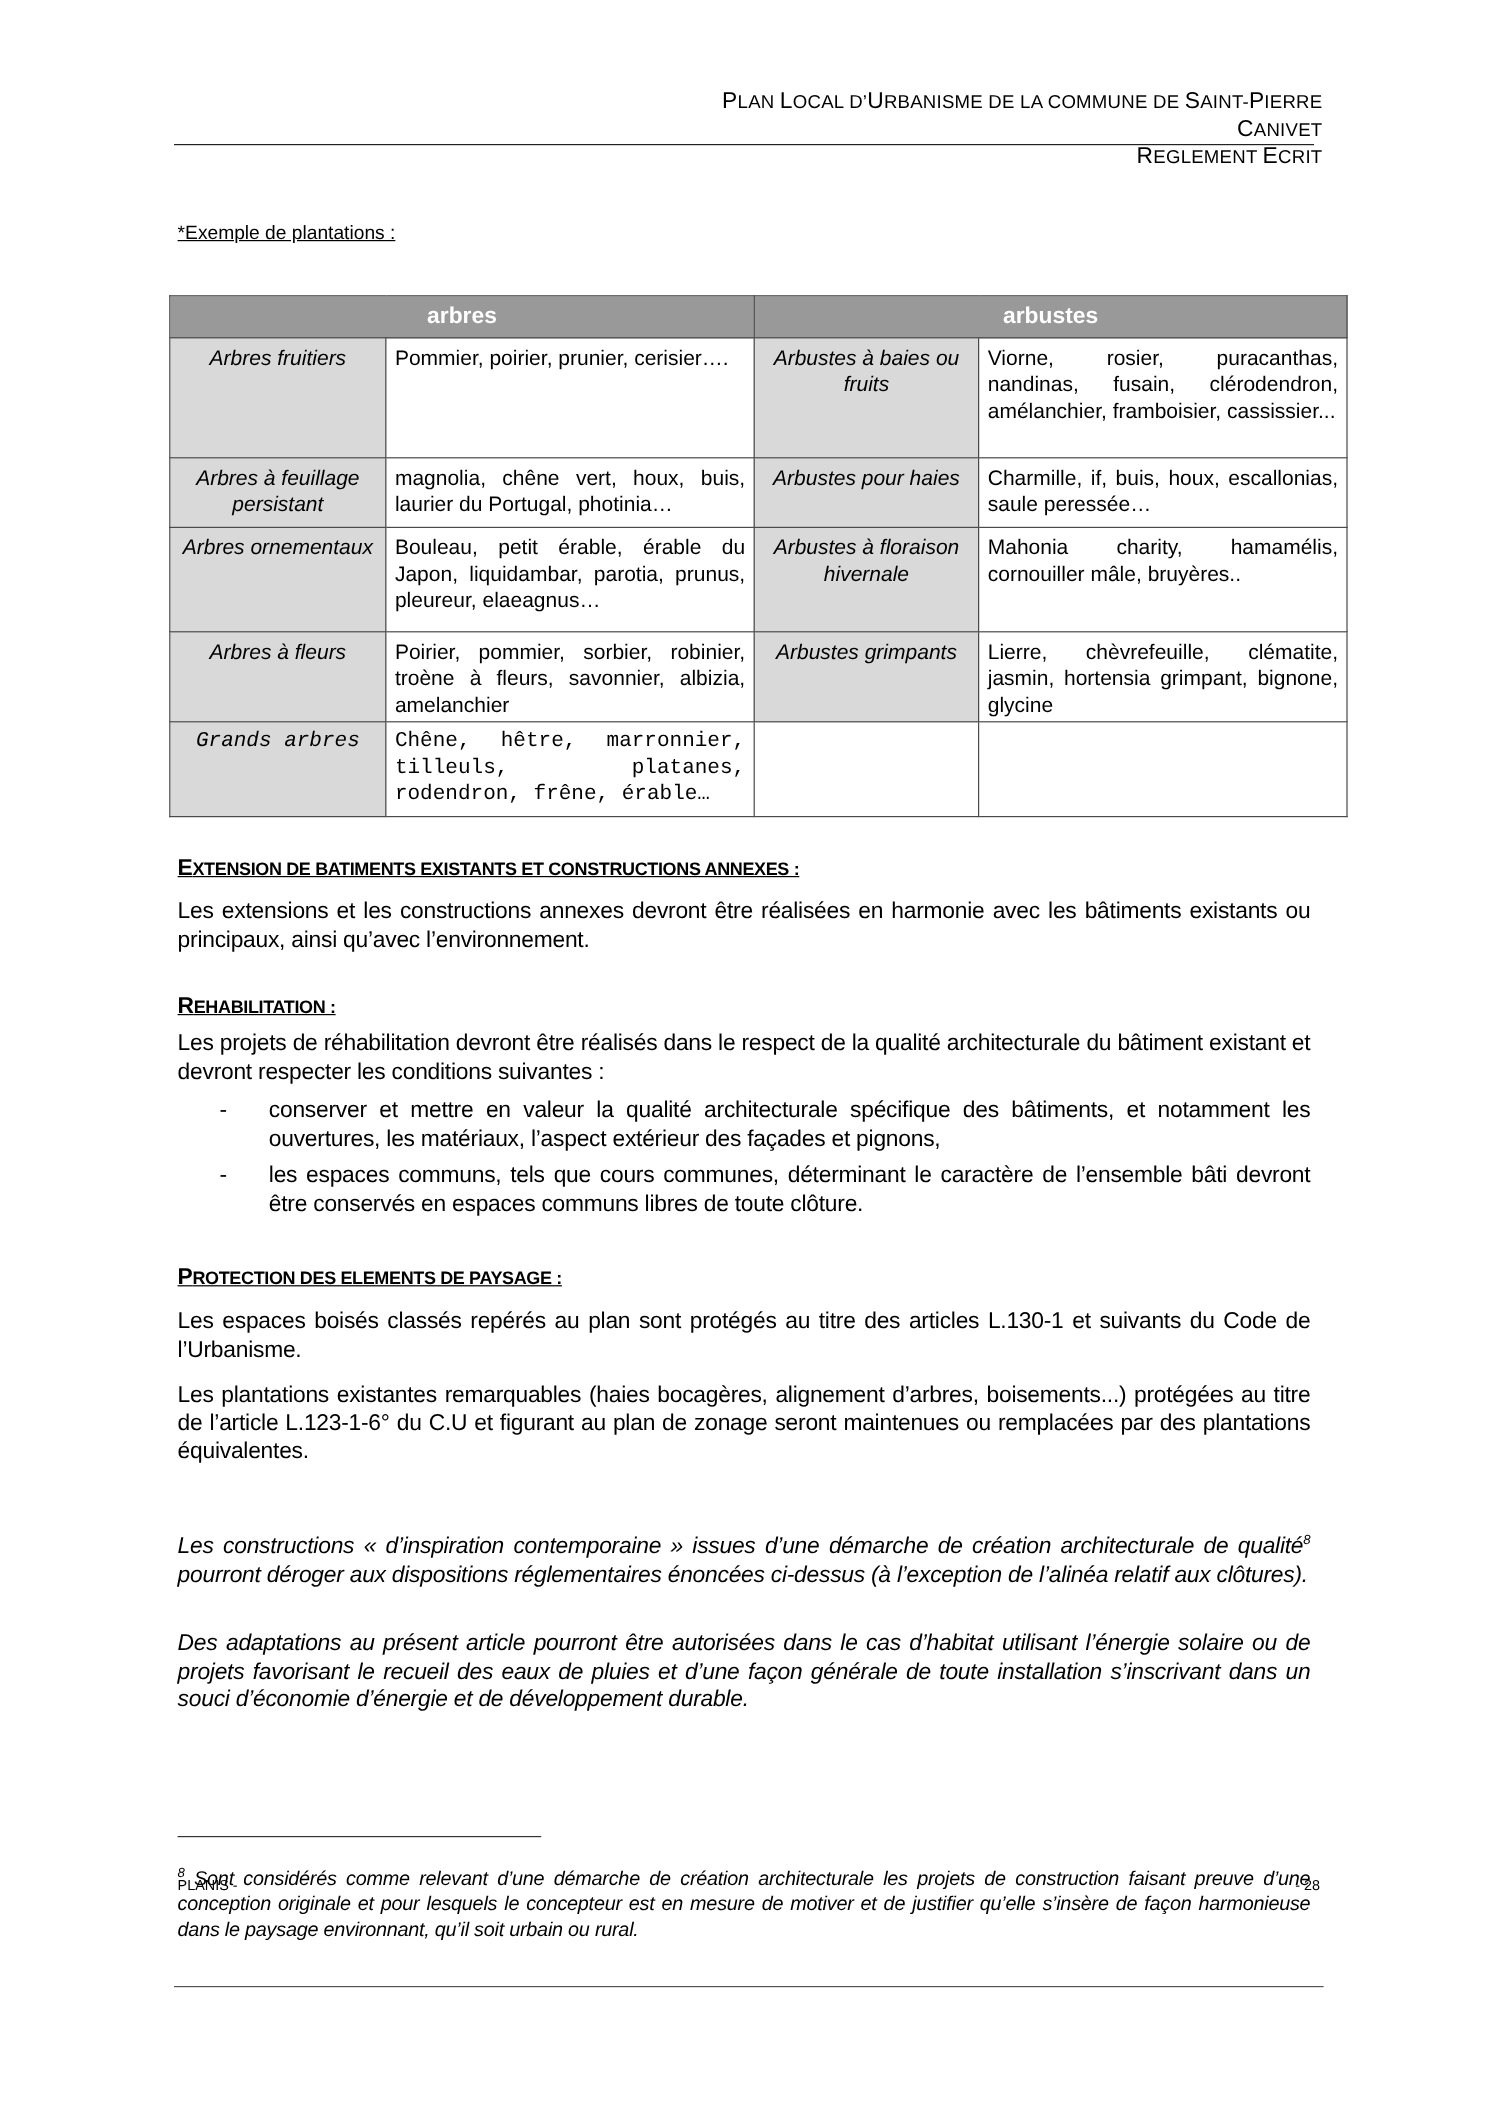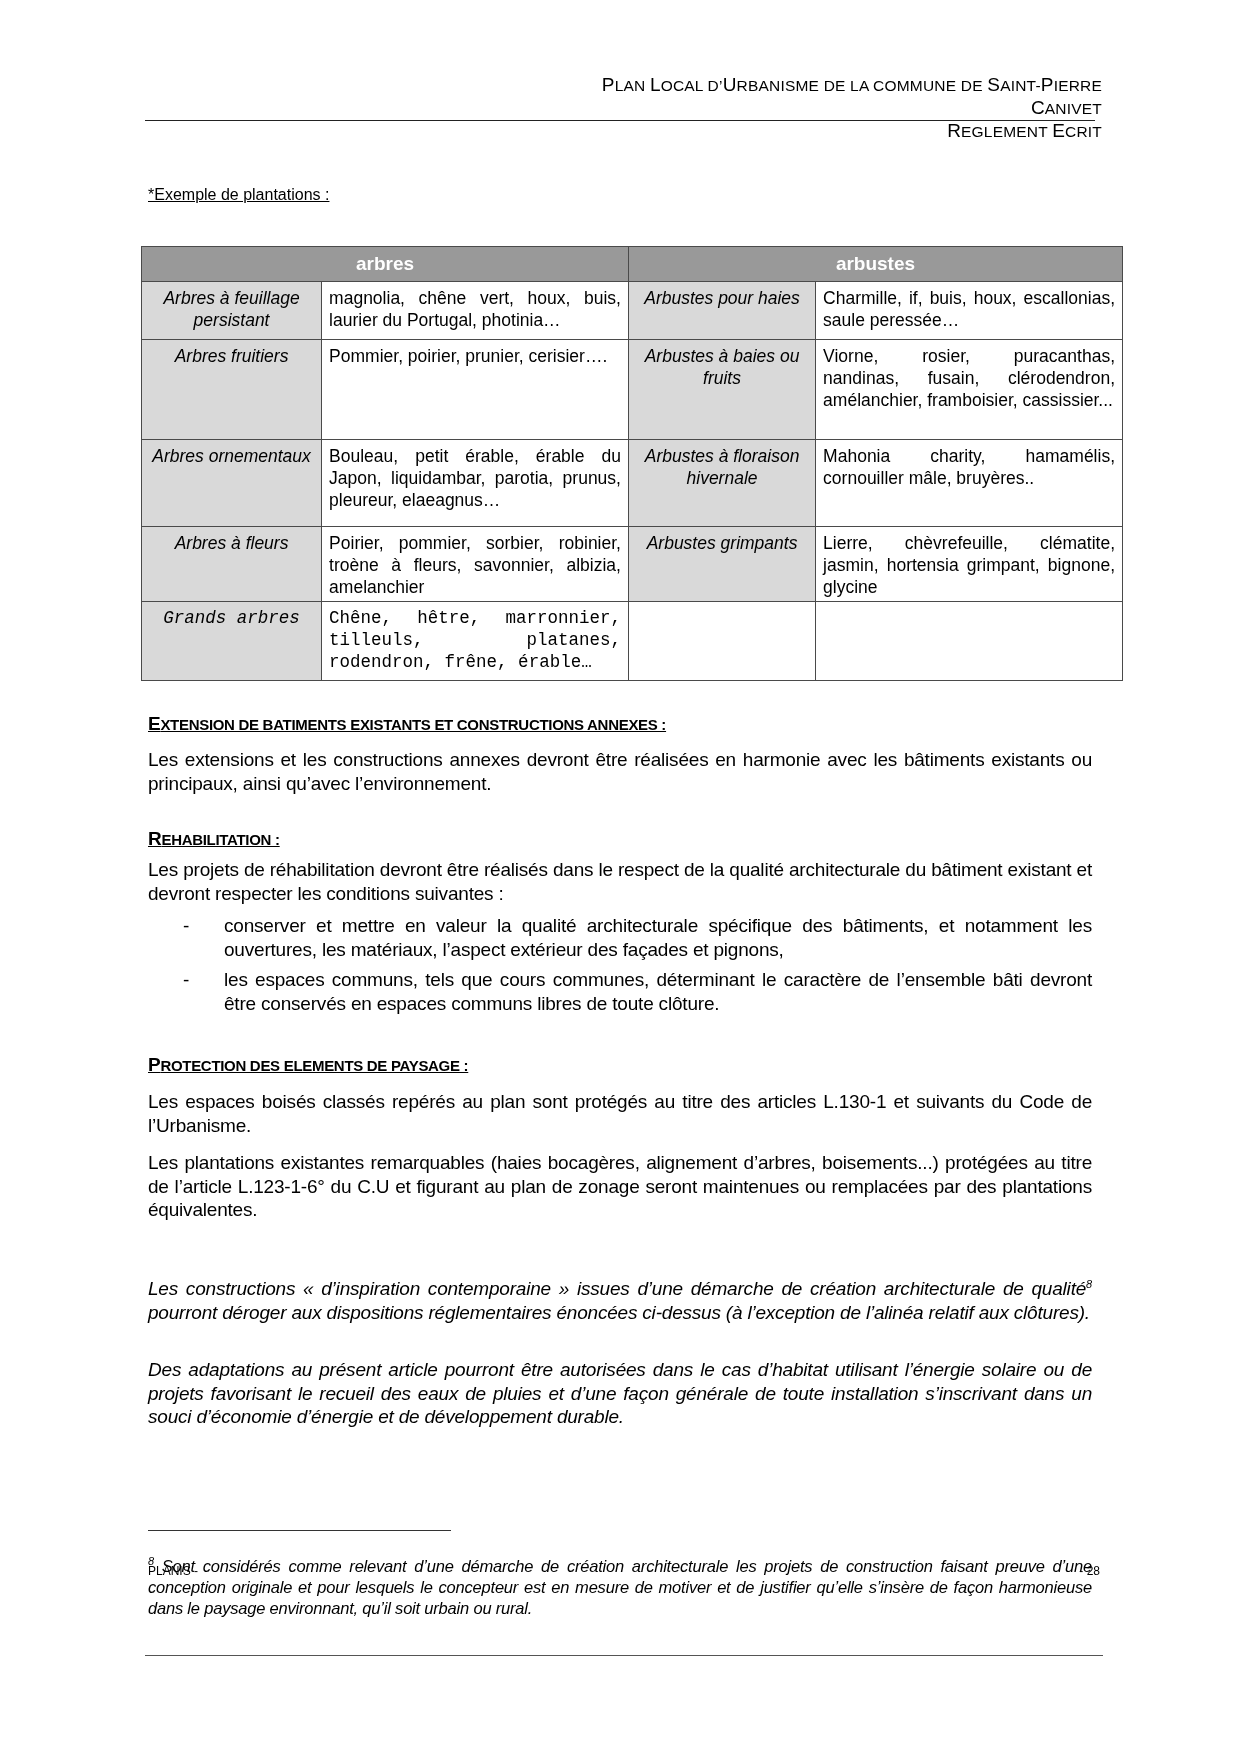--- a/index.html
+++ b/index.html
@@ -44,31 +44,31 @@
 <div class="abs intro">*Exemple de plantations :</div>
 
 <table class="plants">
   <thead>
     <tr>
       <th colspan="2">arbres</th>
       <th colspan="2">arbustes</th>
     </tr>
   </thead>
   <tbody>
+    <tr style="height:100px;">
+      <td class="cat">Arbres fruitiers</td>
+      <td class="list">Pommier, poirier, prunier, cerisier….</td>
+      <td class="cat cat2">Arbustes à baies ou fruits</td>
+      <td class="list">Viorne, rosier, puracanthas, nandinas, fusain, clérodendron, amélanchier, framboisier, cassissier...</td>
+    </tr>
     <tr style="height:58px;">
       <td class="cat">Arbres à feuillage persistant</td>
       <td class="list">magnolia, chêne vert, houx, buis, laurier du Portugal, photinia…</td>
       <td class="cat cat2">Arbustes pour haies</td>
       <td class="list">Charmille, if, buis, houx, escallonias, saule peressée…</td>
-    </tr>
-    <tr style="height:100px;">
-      <td class="cat">Arbres fruitiers</td>
-      <td class="list">Pommier, poirier, prunier, cerisier….</td>
-      <td class="cat cat2">Arbustes à baies ou fruits</td>
-      <td class="list">Viorne, rosier, puracanthas, nandinas, fusain, clérodendron, amélanchier, framboisier, cassissier...</td>
     </tr>
     <tr style="height:87px;">
       <td class="cat">Arbres ornementaux</td>
       <td class="list">Bouleau, petit érable, érable du Japon, liquidambar, parotia, prunus, pleureur, elaeagnus…</td>
       <td class="cat cat2">Arbustes à floraison hivernale</td>
       <td class="list">Mahonia charity, hamamélis, cornouiller mâle, bruyères..</td>
     </tr>
     <tr style="height:70px;">
       <td class="cat">Arbres à fleurs</td>
       <td class="list">Poirier, pommier, sorbier, robinier, troène à fleurs, savonnier, albizia, amelanchier</td>

